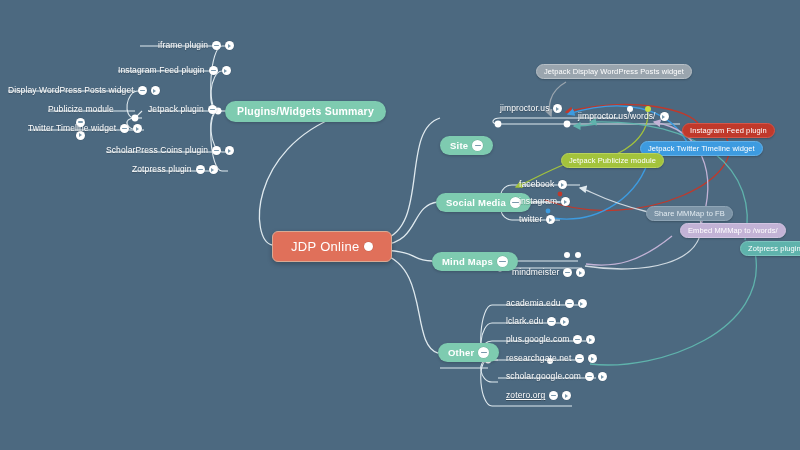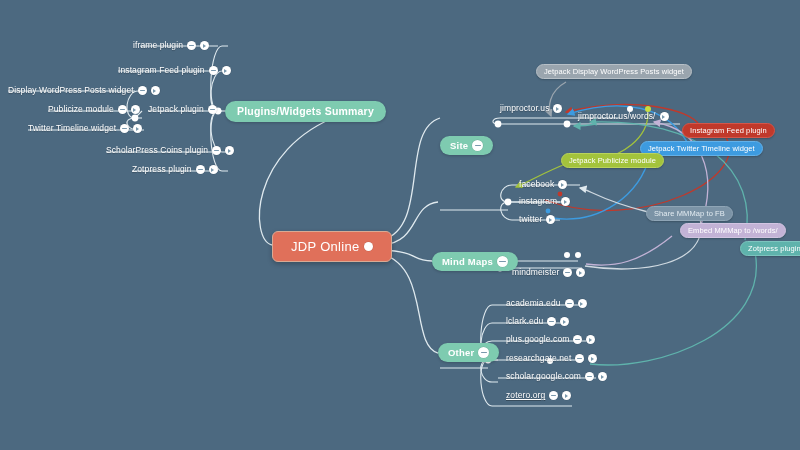--- a/index.html
+++ b/index.html
@@ -225,21 +225,21 @@
 
   <div class="node pill mint" style="left:225px;top:101px;">
     <span class="lbl">Plugins/Widgets Summary</span>
   </div>
 
   <div class="node pill root" style="left:272px;top:231px;">
     <span class="lbl">JDP Online</span>
     <span class="ic root-dot"></span>
   </div>
 
-  <div class="node leaf" style="left:133px;top:41px;">
+  <div class="node leaf" style="left:158px;top:41px;">
     <span class="lbl">iframe plugin</span>
     <span class="ic minus"></span>
     <span class="ic arrow"></span>
   </div>
 
   <div class="node leaf" style="left:118px;top:66px;">
     <span class="lbl">Instagram Feed plugin</span>
     <span class="ic minus"></span>
     <span class="ic arrow"></span>
   </div>
@@ -248,21 +248,21 @@
     <span class="lbl">Jetpack plugin</span>
     <span class="ic minus"></span>
   </div>
 
   <div class="node leaf" style="left:8px;top:86px;">
     <span class="lbl">Display WordPress Posts widget</span>
     <span class="ic minus"></span>
     <span class="ic arrow"></span>
   </div>
 
-  <div class="node leaf" style="left:48px;top:105px;">
+  <div class="node leaf" style="left:48px;top:105px;flex-direction:column;">
     <span class="lbl">Publicize module</span>
     <span class="ic minus"></span>
     <span class="ic arrow"></span>
   </div>
 
   <div class="node leaf" style="left:28px;top:124px;">
     <span class="lbl">Twitter Timeline widget</span>
     <span class="ic minus"></span>
     <span class="ic arrow"></span>
   </div>
@@ -287,20 +287,24 @@
   <div class="node leaf" style="left:500px;top:104px;">
     <span class="lbl">jimproctor.us</span>
     <span class="ic arrow"></span>
   </div>
 
   <div class="node leaf" style="left:578px;top:112px;">
     <span class="lbl">jimproctor.us/words/</span>
     <span class="ic arrow"></span>
   </div>
 
+  <div class="node pill mint small" style="left:436px;top:193px;">
+    <span class="lbl">Social Media</span>
+    <span class="ic big minus on-mint"></span>
+  </div>
 
   <div class="node leaf" style="left:519px;top:180px;">
     <span class="lbl">facebook</span>
     <span class="ic arrow"></span>
   </div>
 
   <div class="node leaf" style="left:519px;top:197px;">
     <span class="lbl">instagram</span>
     <span class="ic arrow"></span>
   </div>

